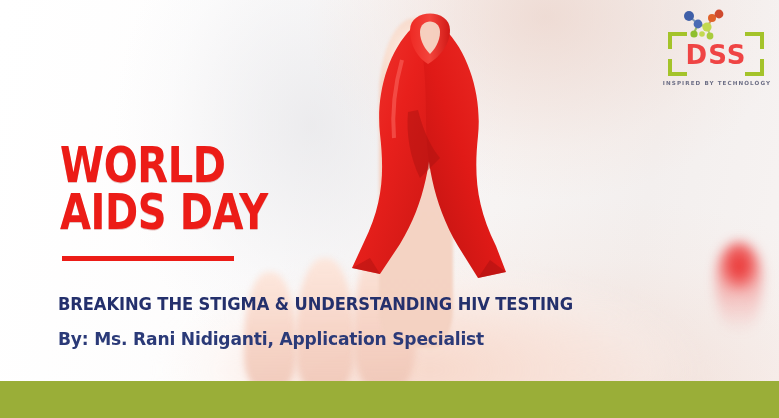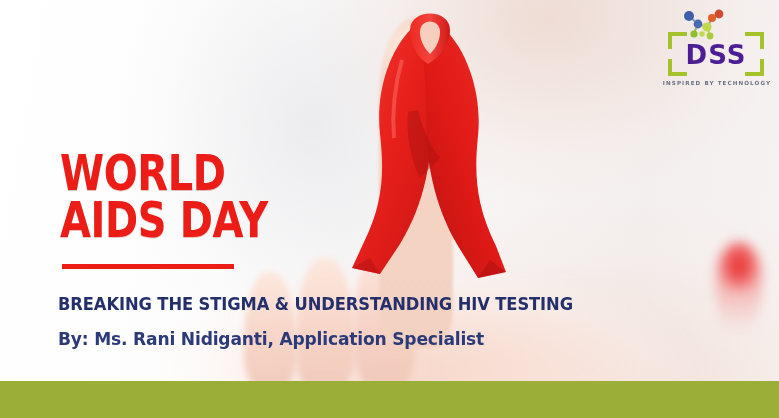--- a/index.html
+++ b/index.html
@@ -95,21 +95,21 @@
       radial-gradient(ellipse 20px 26px at 50% 28%, rgba(230,20,20,0.85) 0%, rgba(236,50,50,0.55) 58%, rgba(245,120,120,0) 100%),
       linear-gradient(180deg, rgba(236,40,40,0.6) 0%, rgba(243,110,110,0.25) 70%, rgba(255,255,255,0) 100%);
     border-radius: 50% 50% 40% 40% / 40% 40% 60% 60%;
     filter: blur(6px);
   }
 
   
   .headline {
     position: absolute;
     left: 60px;
-    top: 150px;
+    top: 142px;
     width: 330px;
   }
   .headline-line {
     display: block;
     color: #ec1c17;
     font-family: "DejaVu Sans", sans-serif;
     font-weight: bold;
     font-size: 50px;
     line-height: 0.94;
     letter-spacing: -0.5px;
@@ -181,21 +181,21 @@
   .corner.tl { left: 0;    top: 0;     border-left-width: 4px;  border-top-width: 4px; }
   .corner.tr { right: 0;   top: 0;     border-right-width: 4px; border-top-width: 4px; }
   .corner.bl { left: 0;    bottom: 0;  border-left-width: 4px;  border-bottom-width: 4px; }
   .corner.br { right: 0;   bottom: 0;  border-right-width: 4px; border-bottom-width: 4px; }
   .logo-word {
     position: absolute;
     left: 0;
     top: 32px;
     width: 108px;
     text-align: center;
-    color: #4c1d95;
+    color: #ef4444;
     font-family: "DejaVu Sans", sans-serif;
     font-weight: bold;
     font-size: 26px;
     letter-spacing: 1px;
   }
   .logo-tagline {
     position: absolute;
     left: 0;
     top: 72px;
     width: 110px;

